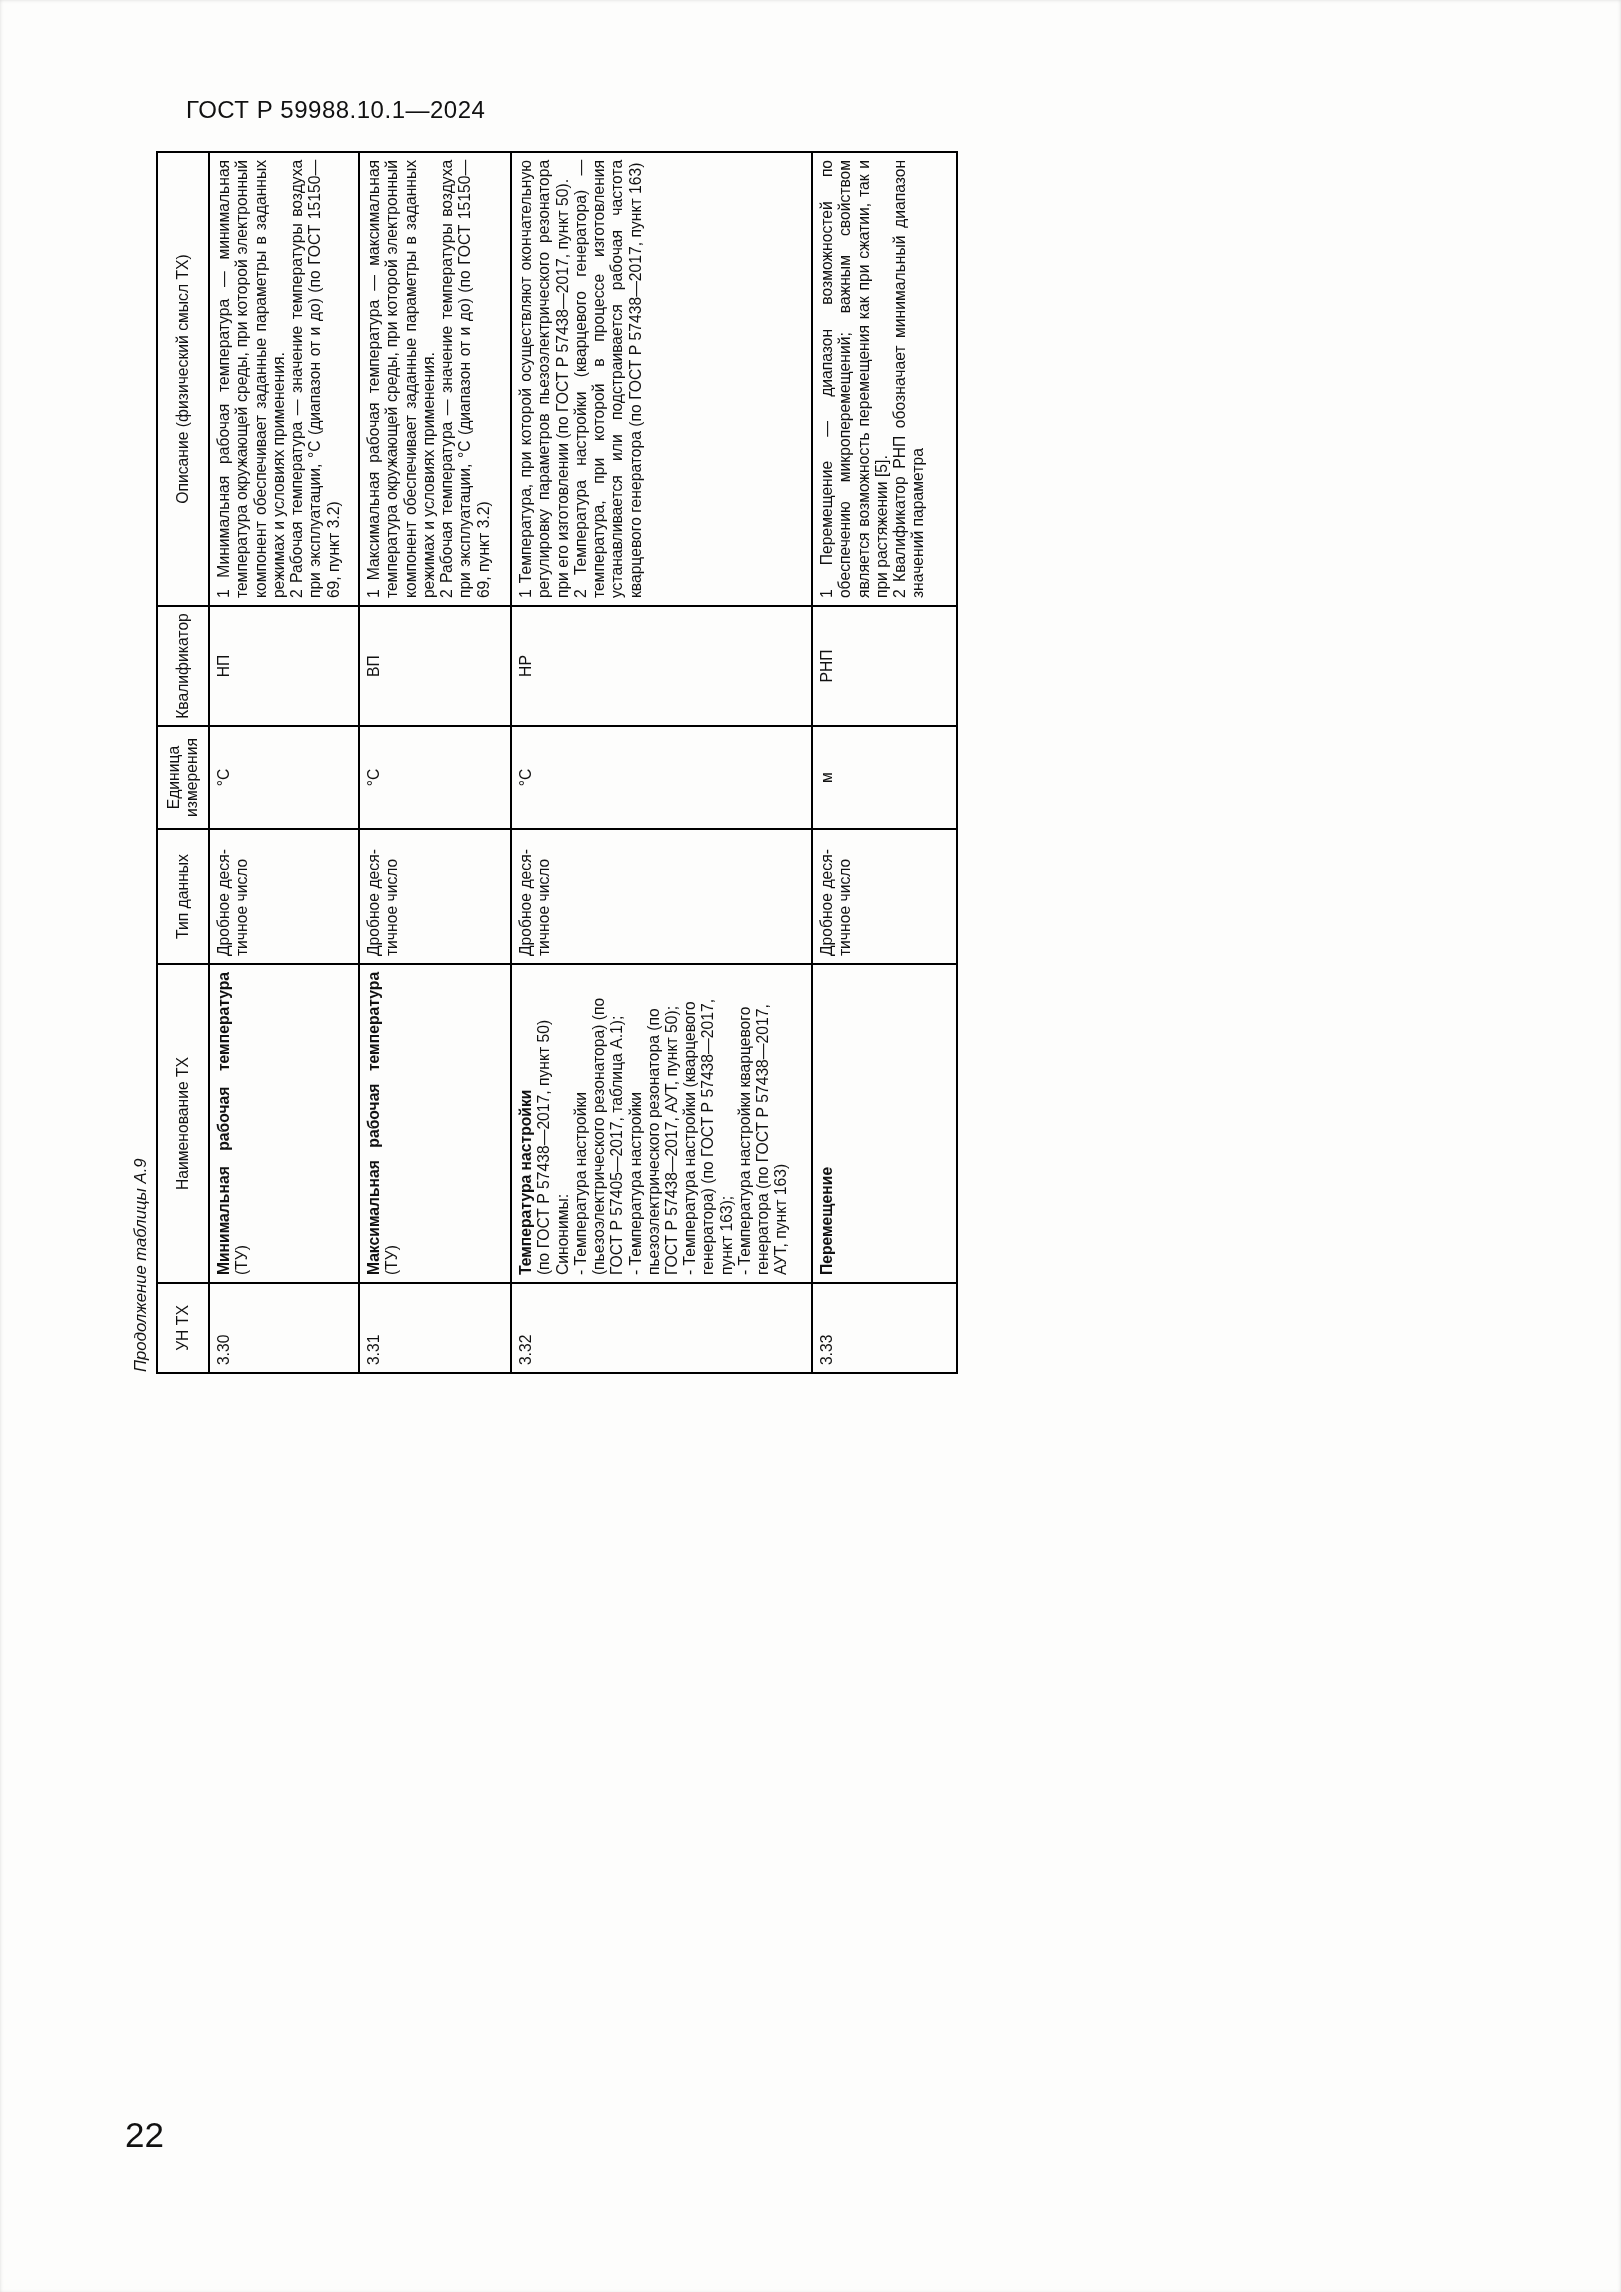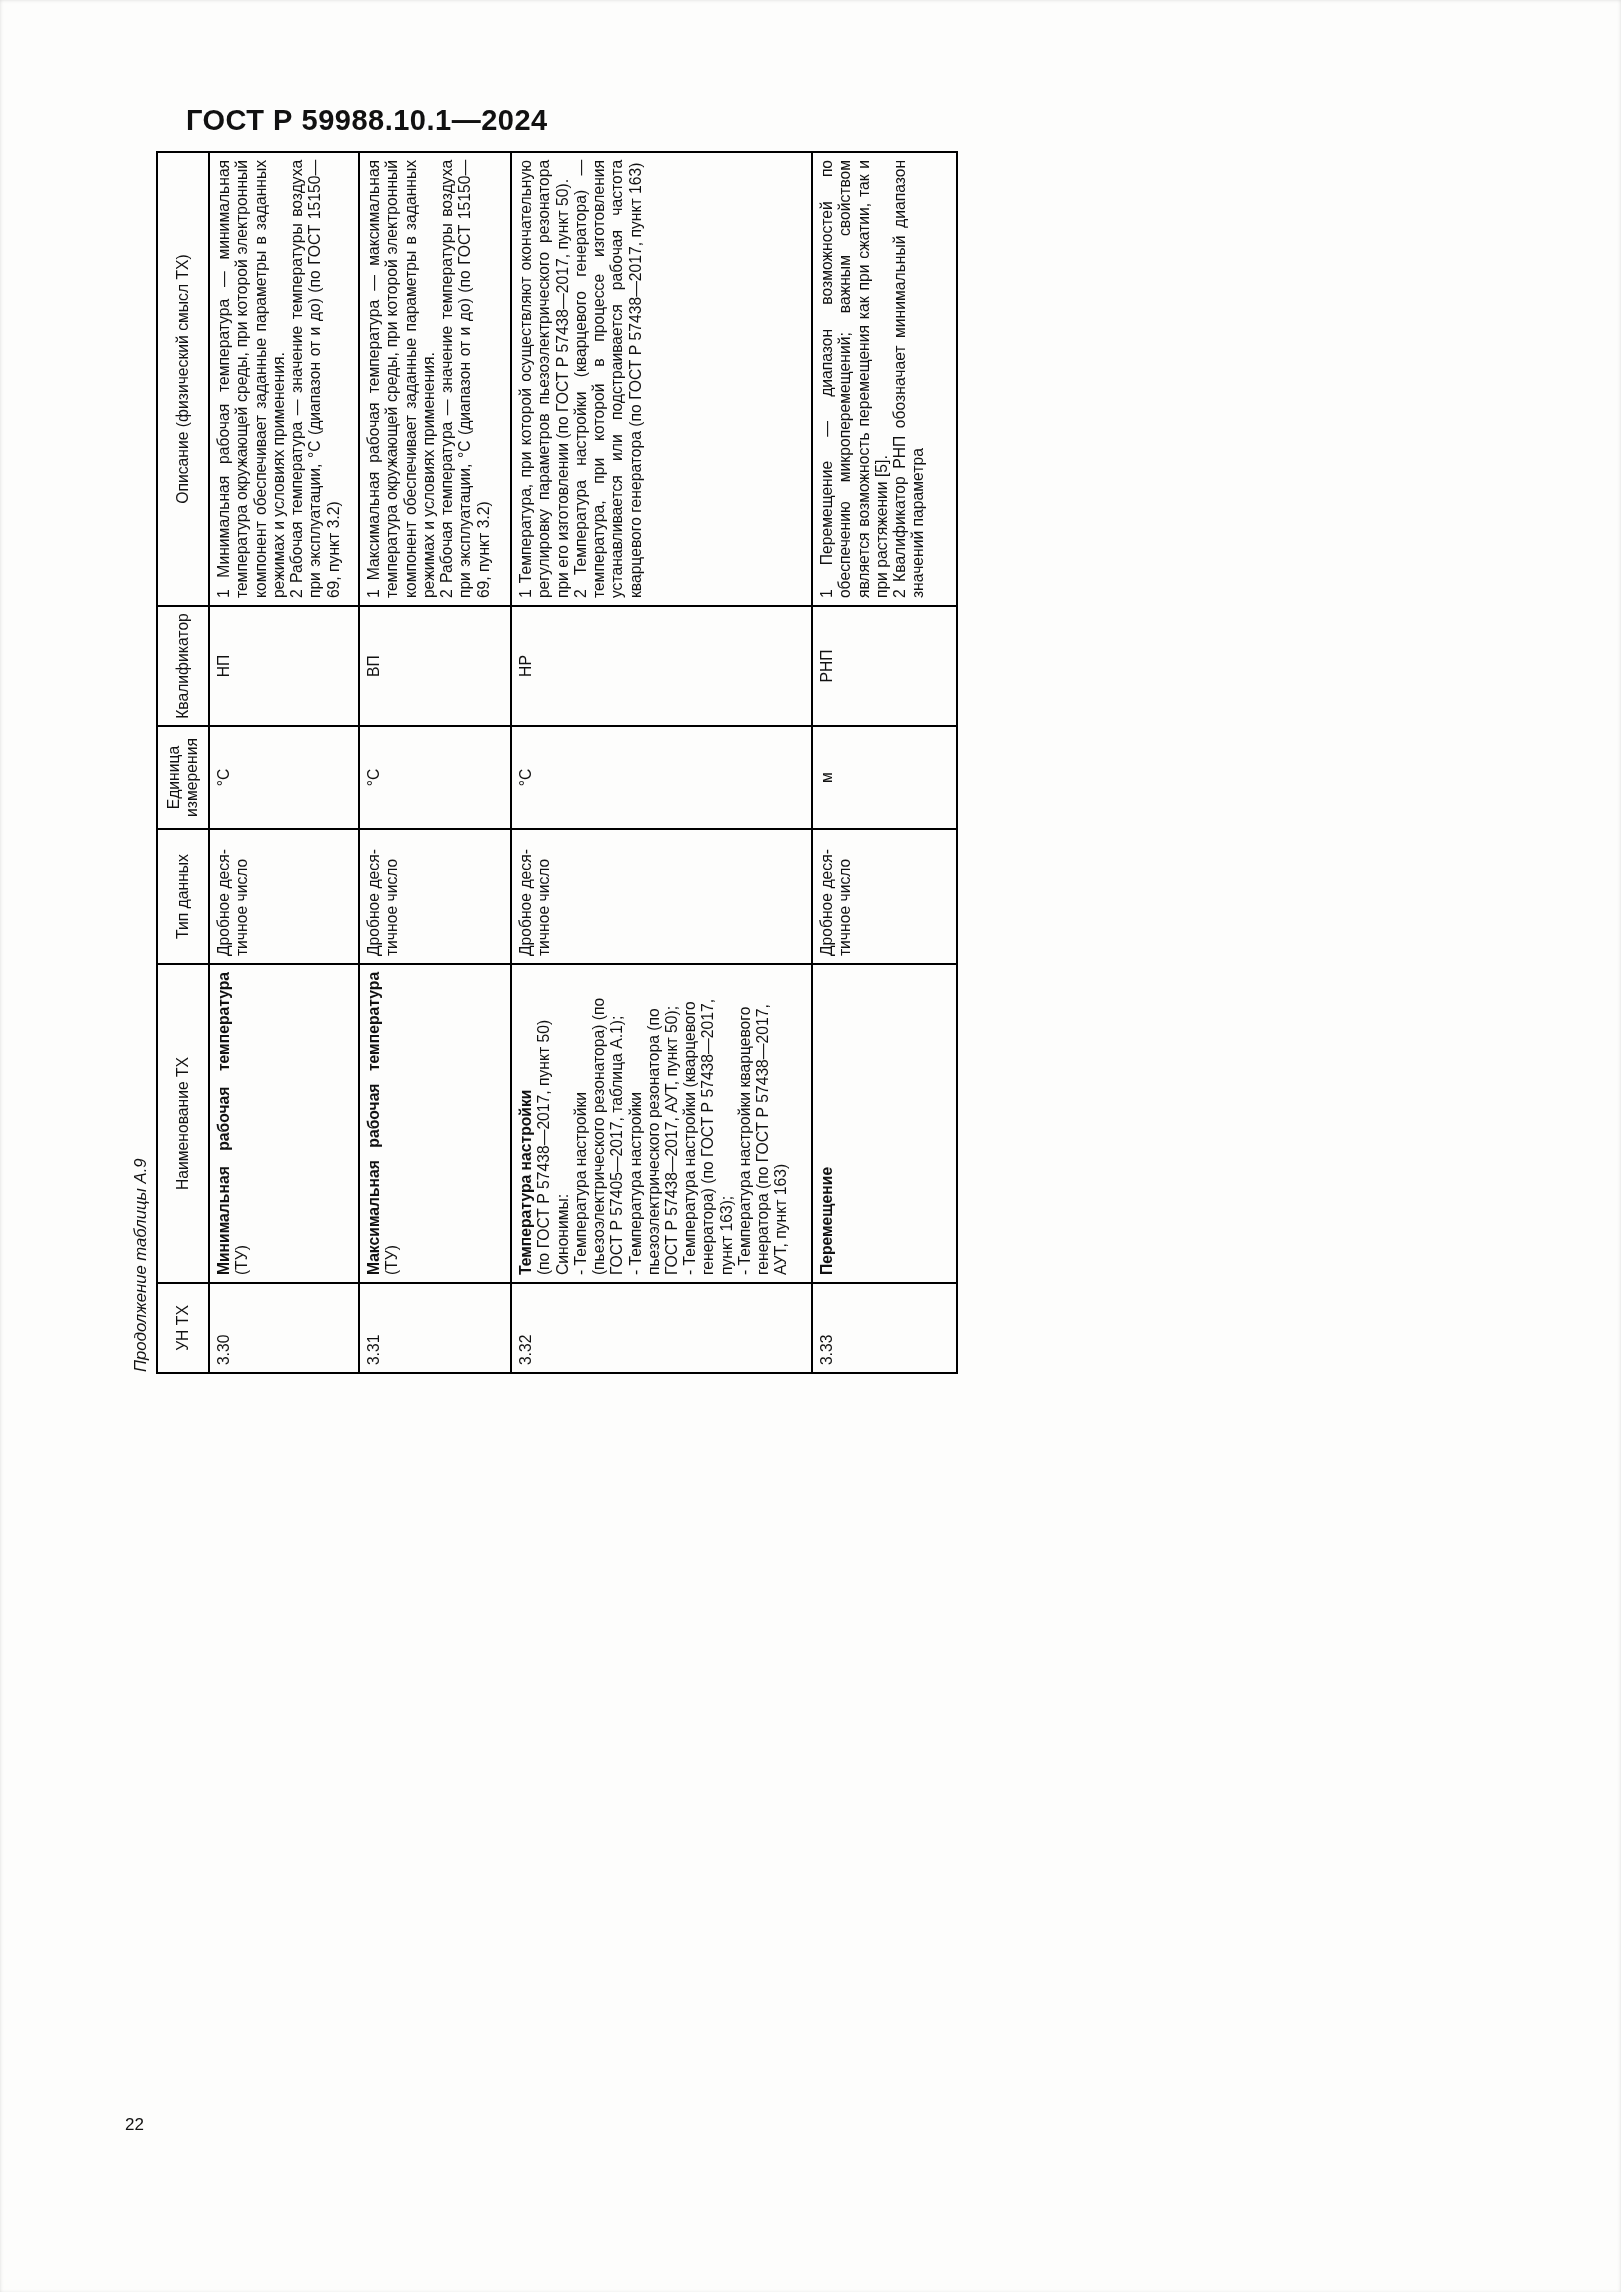--- a/index.html
+++ b/index.html
@@ -14,31 +14,30 @@
     background: #fdfdfc;
     font-family: "Liberation Sans", sans-serif;
     color: #111;
     overflow: hidden;
     box-shadow: inset 0 0 3.9px rgba(0,0,0,0.15);
   }
   .doc-header {
     position: absolute;
     left: 186px;
     top: 96px;
-    font-size: 29px;
-    font-weight: bold;
+    font-size: 24px;
+    font-weight: normal;
     letter-spacing: 0.5px;
     white-space: nowrap;
-    margin-top: 8px;
   }
   .page-number {
     position: absolute;
     left: 125px;
     top: 2115px;
-    font-size: 17px;
+    font-size: 35px;
   }
   
   .rotated-area {
     position: absolute;
     left: 129px;
     top: 1374px;
     width: 1220px;
     height: 829px;
     transform: rotate(-90deg);
     transform-origin: 0 0;

